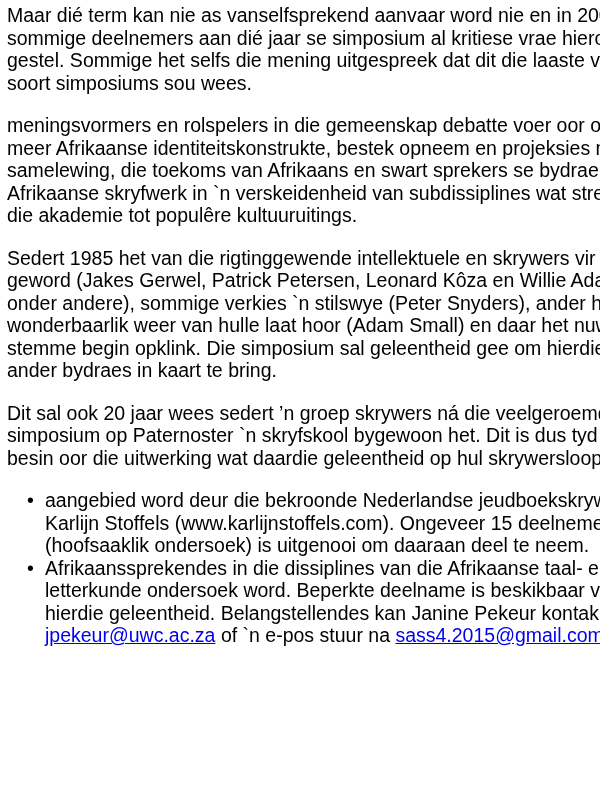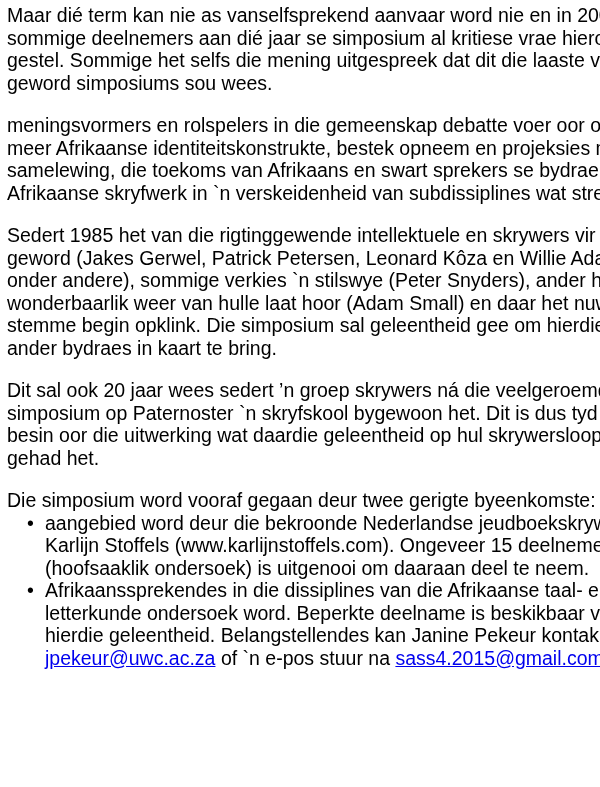--- a/index.html
+++ b/index.html
@@ -34,49 +34,46 @@
 </style>
 </head>
 <body>
 
 <div class="page">
 
   <div class="para">
     <span class="line">Maar dié term kan nie as vanselfsprekend aanvaar word nie en in 2005 het</span>
     <span class="line">sommige deelnemers aan dié jaar se simposium al kritiese vrae hieroor</span>
     <span class="line">gestel. Sommige het selfs die mening uitgespreek dat dit die laaste van dié</span>
-    <span class="line">geword simposiums sou wees.</span>
+    <span class="line">soort simposiums sou wees.</span>
   </div>
 
   <div class="para">
     <span class="line">meningsvormers en rolspelers in die gemeenskap debatte voer oor onder</span>
     <span class="line">meer Afrikaanse identiteitskonstrukte, bestek opneem en projeksies maak oor</span>
     <span class="line">samelewing, die toekoms van Afrikaans en swart sprekers se bydrae tot</span>
     <span class="line">Afrikaanse skryfwerk in `n verskeidenheid van subdissiplines wat strek van</span>
+    <span class="line">die akademie tot populêre kultuuruitings.</span>
   </div>
 
   <div class="para">
     <span class="line">Sedert 1985 het van die rigtinggewende intellektuele en skrywers vir ewig stil</span>
     <span class="line">geword (Jakes Gerwel, Patrick Petersen, Leonard Kôza en Willie Adams,</span>
     <span class="line">onder andere), sommige verkies `n stilswye (Peter Snyders), ander het</span>
     <span class="line">wonderbaarlik weer van hulle laat hoor (Adam Small) en daar het nuwe, jong</span>
     <span class="line">stemme begin opklink. Die simposium sal geleentheid gee om hierdie en</span>
     <span class="line">ander bydraes in kaart te bring.</span>
   </div>
 
   <div class="para">
     <span class="line">Dit sal ook 20 jaar wees sedert ’n groep skrywers ná die veelgeroemde</span>
     <span class="line">simposium op Paternoster `n skryfskool bygewoon het. Dit is dus tyd om te</span>
     <span class="line">besin oor die uitwerking wat daardie geleentheid op hul skrywersloopbaan</span>
-    <span class="line">gehad het.</span>
   </div>
 
-  <div class="para tight">
-    <span class="line">Die simposium word vooraf gegaan deur twee gerigte byeenkomste:</span>
-  </div>
 
   <div class="bullet-list">
 
     <div class="bullet-item">
       <span class="bullet-marker">•</span>
       <span class="line">aangebied word deur die bekroonde Nederlandse jeudboekskrywer</span>
       <span class="line">Karlijn Stoffels (www.karlijnstoffels.com). Ongeveer 15 deelnemers</span>
       <span class="line">(hoofsaaklik ondersoek) is uitgenooi om daaraan deel te neem.</span>
     </div>
 

